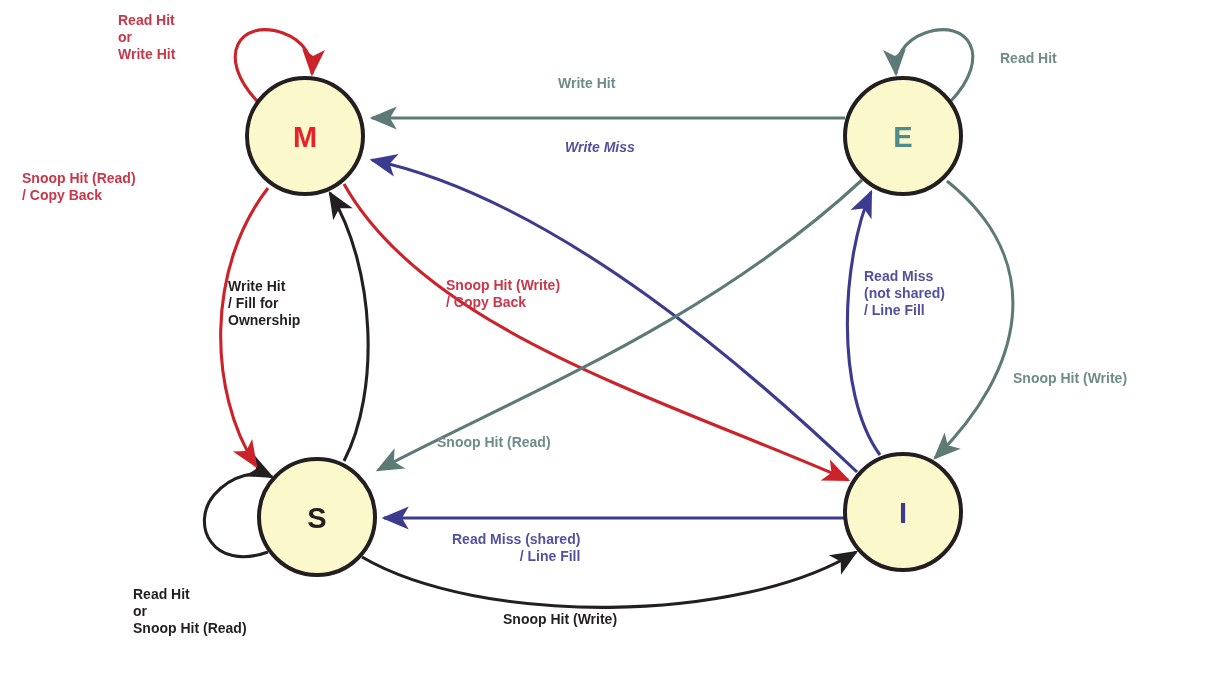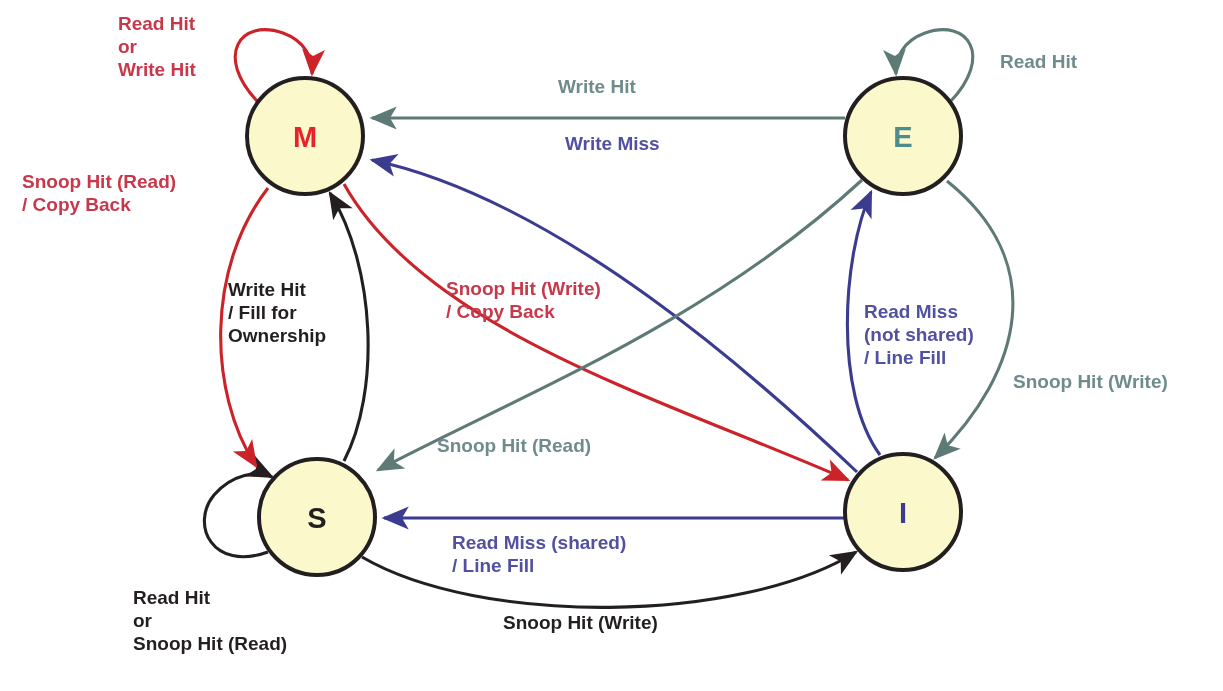--- a/index.html
+++ b/index.html
@@ -29,21 +29,21 @@
   .state-label {
     font-family: "Liberation Sans", sans-serif;
     font-size: 29px;
     font-weight: bold;
     text-anchor: middle;
     dominant-baseline: central;
   }
   .lbl-box {
     position: absolute;
     font-family: "Liberation Sans", sans-serif;
-    font-size: 19px;
+    font-size: 14px;
     font-weight: bold;
     line-height: 1.22;
     white-space: pre;
   }
   .lbl-left { text-align: left; }
 </style>
 </head>
 <body>
 
 <div id="diagram-root">
@@ -114,31 +114,31 @@
   </svg>
 
   <div class="lbl-box lbl-left" style="left:118px; top:12px; color:#C8384A;"><span>Read Hit</span><br><span>or</span><br><span>Write Hit</span></div>
 
   <div class="lbl-box lbl-left" style="left:1000px; top:50px; color:#6F8B8B;"><span>Read Hit</span></div>
 
   <div class="lbl-box lbl-left" style="left:133px; top:586px; color:#231f20;"><span>Read Hit</span><br><span>or</span><br><span>Snoop Hit (Read)</span></div>
 
   <div class="lbl-box lbl-left" style="left:558px; top:75px; color:#6F8B8B;"><span>Write Hit</span></div>
 
-  <div class="lbl-box lbl-left" style="left:565px; top:132px; color:#5151A0;"><span>Write Miss</span><br></div>
+  <div class="lbl-box lbl-left" style="left:565px; top:139px; color:#5151A0;font-style:italic;"><span>Write Miss</span><br></div>
 
   <div class="lbl-box lbl-left" style="left:22px; top:170px; color:#C8384A;"><span>Snoop Hit (Read)</span><br><span>/ Copy Back</span></div>
 
   <div class="lbl-box lbl-left" style="left:228px; top:278px; color:#231f20;"><span>Write Hit</span><br><span>/ Fill for</span><br><span>Ownership</span></div>
 
   <div class="lbl-box lbl-left" style="left:446px; top:277px; color:#C8384A;"><span>Snoop Hit (Write)</span><br><span>/ Copy Back</span></div>
 
-  <div class="lbl-box lbl-left" style="left:864px; top:268px; color:#5151A0;margin-top:32px;"><span>Read Miss</span><br><span>(not shared)</span><br><span>/ Line Fill</span></div>
+  <div class="lbl-box lbl-left" style="left:864px; top:268px; color:#5151A0;"><span>Read Miss</span><br><span>(not shared)</span><br><span>/ Line Fill</span></div>
 
   <div class="lbl-box lbl-left" style="left:1013px; top:370px; color:#6F8B8B;"><span>Snoop Hit (Write)</span></div>
 
   <div class="lbl-box lbl-left" style="left:437px; top:434px; color:#6F8B8B;"><span>Snoop Hit (Read)</span></div>
 
-  <div class="lbl-box lbl-left" style="left:452px; top:531px; color:#5151A0;"><span>Read Miss (shared)</span><br><span>/ Line Fill</span></div>
+  <div class="lbl-box lbl-left" style="left:452px; top:531px; color:#5151A0;text-align:right;"><span>Read Miss (shared)</span><br><span>/ Line Fill</span></div>
 
   <div class="lbl-box lbl-left" style="left:503px; top:611px; color:#231f20;"><span>Snoop Hit (Write)</span></div>
 
 </div>
 
 </body></html>

